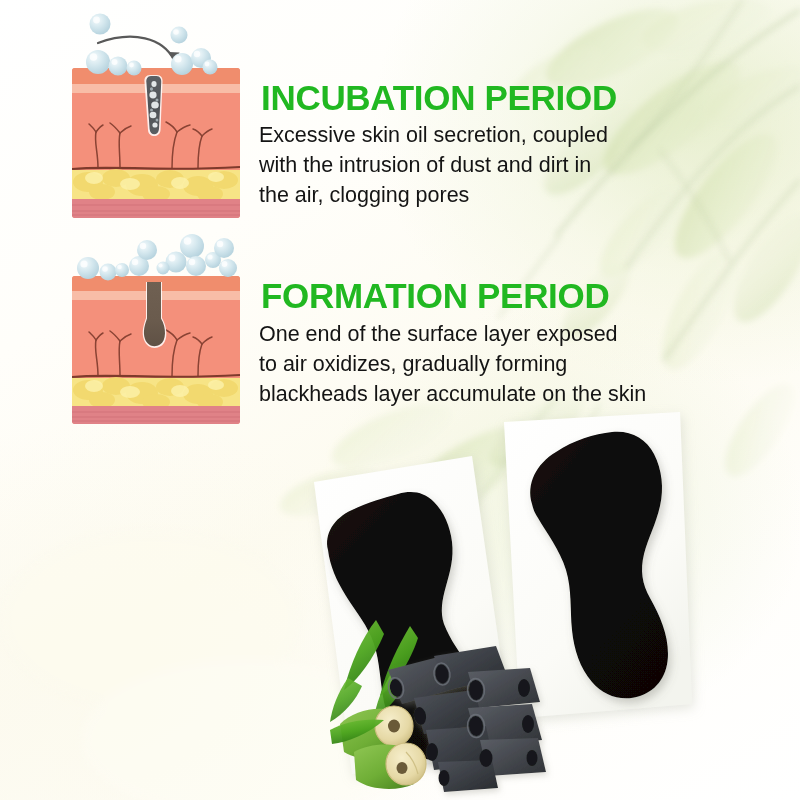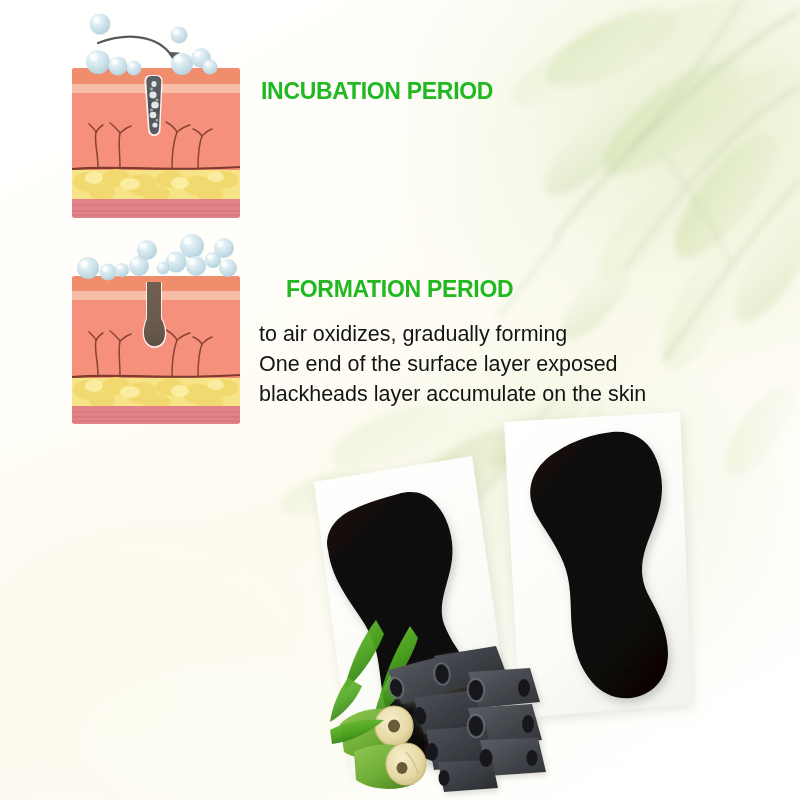--- a/index.html
+++ b/index.html
@@ -30,38 +30,38 @@
   .bg-art {
     position: absolute;
     inset: 0;
     pointer-events: none;
   }
 
   
   .heading {
     position: absolute;
     font-weight: bold;
-    font-size: 23px;
+    font-size: 35px;
     letter-spacing: -0.3px;
     color: #21b821;
     white-space: nowrap;
     font-family: "Liberation Sans", sans-serif;
   }
   .body-text {
     position: absolute;
     font-size: 21.5px;
     line-height: 30px;
     color: #141414;
     font-family: "Liberation Sans", sans-serif;
   }
   .body-text div { white-space: nowrap; }
 
   #heading-incubation { left: 261px; top: 78px; }
   #text-incubation    { left: 259px; top: 120px; }
-  #heading-formation  { left: 261px; top: 276px; margin-left: 25px; }
+  #heading-formation  { left: 261px; top: 276px; }
   #text-formation     { left: 259px; top: 319px; }
 
   
   .diagram { position: absolute; }
   #diagram-incubation { left: 58px; top: 2px;   width: 196px; height: 220px; }
   #diagram-formation  { left: 58px; top: 232px; width: 196px; height: 196px; }
 
   
   #product-photo { position: absolute; left: 300px; top: 398px; width: 500px; height: 402px; }
   #charcoal-photo { position: absolute; left: 318px; top: 612px; width: 245px; height: 188px; }
@@ -351,26 +351,31 @@
       <circle cx="162" cy="12" r="3.2" fill="#ffffff" opacity="0.76"></circle>
       <circle cx="170" cy="36" r="9" fill="url(#bub2)"></circle>
       <circle cx="166.5" cy="32" r="2.9" fill="#ffffff" opacity="0.74"></circle>
       <circle cx="105" cy="36" r="6.5" fill="url(#bub2)"></circle>
       <circle cx="102.5" cy="33.5" r="2.1" fill="#ffffff" opacity="0.7"></circle>
     </g>
   </svg>
 
   <div class="heading" id="heading-incubation">INCUBATION PERIOD</div>
 
+  <div class="body-text" id="text-incubation">
+    <div>Excessive skin oil secretion, coupled</div>
+    <div>with the intrusion of dust and dirt in</div>
+    <div>the air, clogging pores</div>
+  </div>
 
   <div class="heading" id="heading-formation">FORMATION PERIOD</div>
 
   <div class="body-text" id="text-formation">
+    <div>One end of the surface layer exposed</div>
     <div>to air oxidizes, gradually forming</div>
-    <div>One end of the surface layer exposed</div>
     <div>blackheads layer accumulate on the skin</div>
   </div>
 
   <svg id="product-photo" viewBox="0 0 500 402">
     <defs>
       <linearGradient id="paperG" x1="0" y1="0" x2="0.6" y2="1">
         <stop offset="0%" stop-color="#ffffff"></stop>
         <stop offset="70%" stop-color="#fbfbf7"></stop>
         <stop offset="100%" stop-color="#f3f4ee"></stop>
       </linearGradient>

